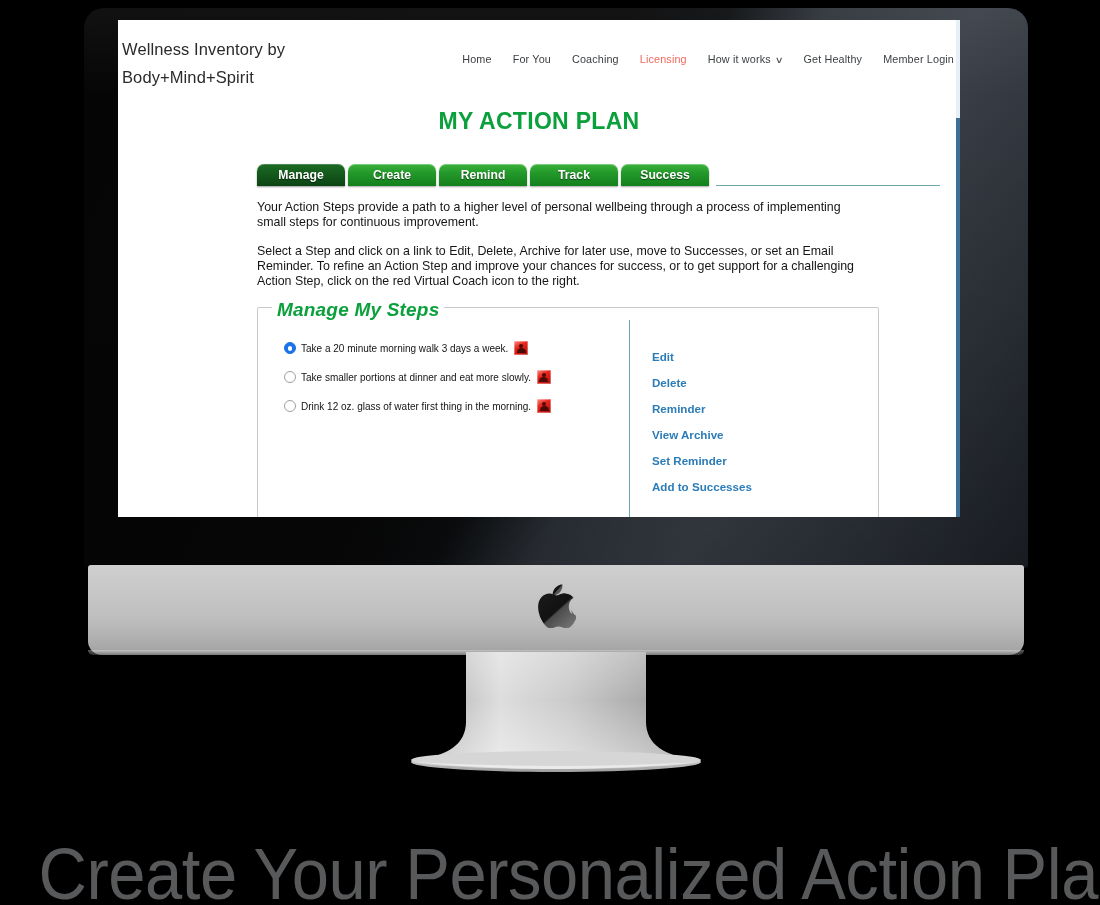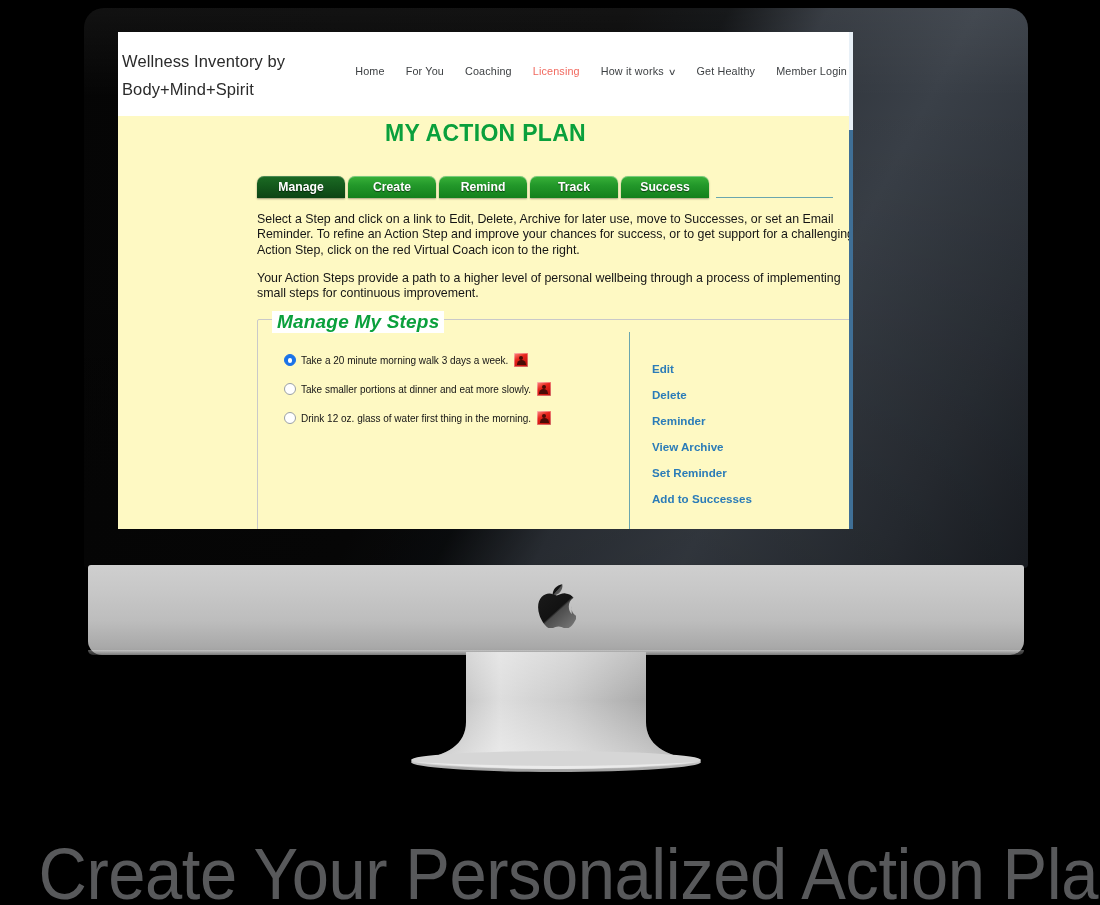--- a/index.html
+++ b/index.html
@@ -83,24 +83,24 @@
     left: 396px;
     top: 652px;
     width: 320px;
     height: 126px;
   }
 
   
   .screen {
     position: absolute;
     left: 118px;
-    top: 32px;
-    width: 735px;
+    top: 20px;
+    width: 842px;
     height: 497px;
-    background: #fef9c3;
+    background: #ffffff;
     overflow: hidden;
   }
 
   
   .site-header {
     position: relative;
     height: 84px;
     background: #ffffff;
   }
   .brand {
@@ -378,22 +378,22 @@
     <div class="tabstrip">
       <div class="tab active">Manage</div>
       <div class="tab">Create</div>
       <div class="tab">Remind</div>
       <div class="tab">Track</div>
       <div class="tab">Success</div>
       <div class="tab-rule"></div>
     </div>
 
     <div class="intro">
+      <p>Your Action Steps provide a path to a higher level of personal wellbeing through a process of implementing small steps for continuous improvement.</p>
       <p>Select a Step and click on a link to Edit, Delete, Archive for later use, move to Successes, or set an Email Reminder. To refine an Action Step and improve your chances for success, or to get support for a challenging Action Step, click on the red Virtual Coach icon to the right.</p>
-      <p>Your Action Steps provide a path to a higher level of personal wellbeing through a process of implementing small steps for continuous improvement.</p>
     </div>
 
     <div class="steps-fieldset">
       <div class="steps-legend">Manage My Steps</div>
 
       <div class="steps-body">
 
         <div class="steps-list">
           <div class="step-row">
             <span class="radio checked"></span>

